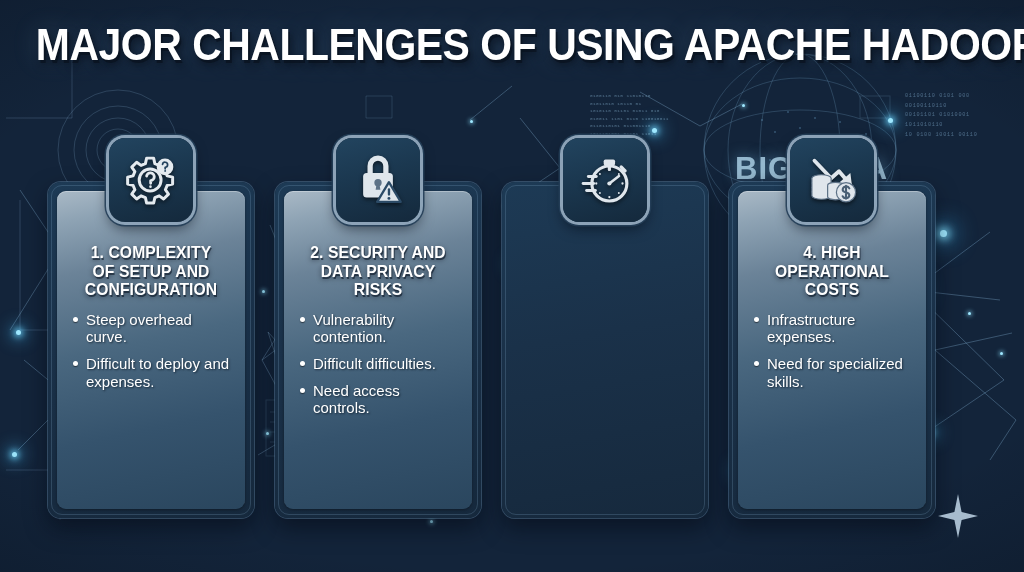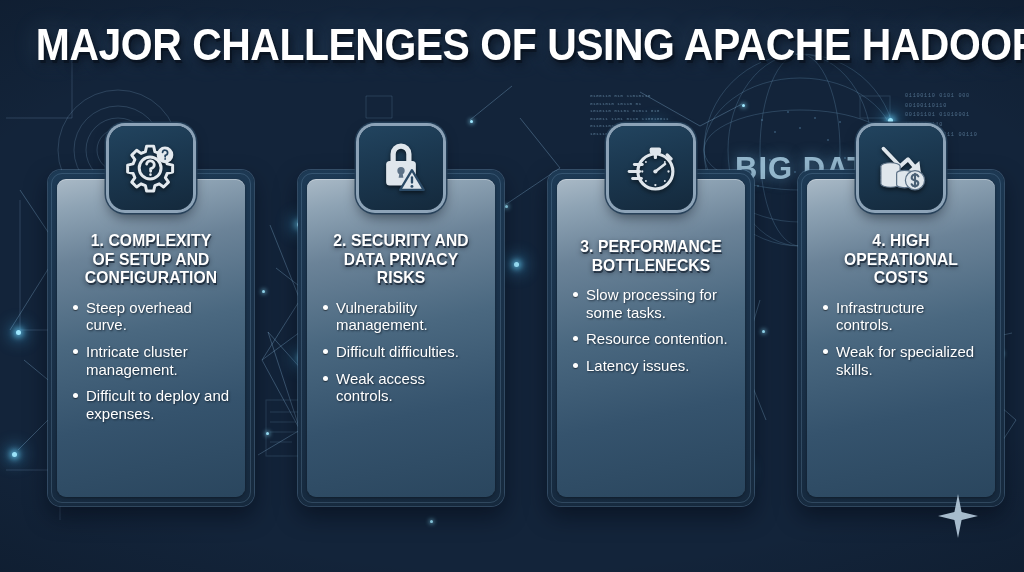--- a/index.html
+++ b/index.html
@@ -96,22 +96,22 @@
       2px 3px 0 rgba(8,16,28,.62),
       3px 5px 9px rgba(4,10,20,.72),
       0 0 26px rgba(150,200,240,.22);
     font-family:"Liberation Sans", sans-serif;
     white-space:nowrap;
   }
 
   
   .cards {
     position:absolute;
-    left:48px; top:170px;
-    width:956px; height:336px;
+    left:48px; top:182px;
+    width:887px; height:336px;
     display:flex;
     justify-content:space-between;
   }
 
   .card {
     position:relative;
     width:206px;
     height:336px;
     border-radius:13px;
     background:linear-gradient(170deg, #1d3a55 0%, #1a3149 45%, #16293d 100%);
@@ -322,21 +322,20 @@
           <path d="M45.2 14.2 a2.9 2.9 0 1 1 3 3.3 v1.7" stroke="#23425e" stroke-width="2" stroke-linecap="round" fill="none"></path>
           <circle cx="48.2" cy="21.6" r="1.1" fill="#23425e" stroke="none"></circle>
         </svg>
       </div>
       <div class="card-inner">
         <div class="card-title">1. COMPLEXITY
 OF SETUP AND
 CONFIGURATION</div>
         <ul class="bullets">
           <li>Steep overhead curve.</li>
-          <li>Intricate cluster management.</li>
           <li>Difficult to deploy and expenses.</li>
         </ul>
       </div>
     </div>
 
     <div class="card c2">
       <div class="badge">
         <svg viewBox="0 0 64 64" fill="none">
           <path d="M20 16 a12 12 0 0 1 24 0 v8 h-6 v-8 a6 6 0 0 0 -12 0 v8 h-6 z" fill="#dfe6ec"></path>
           <rect x="15" y="24" width="34" height="28" rx="4" fill="#dfe6ec"></rect>
@@ -345,23 +344,23 @@
           <path d="M44.5 34.5 L58 57 H31 z" fill="#dfe6ec" stroke="#2b4a66" stroke-width="2.6" stroke-linejoin="round"></path>
           <rect x="43.2" y="41.5" width="2.7" height="8.4" rx="1.3" fill="#2b4a66"></rect>
           <circle cx="44.5" cy="53" r="1.7" fill="#2b4a66"></circle>
         </svg>
       </div>
       <div class="card-inner">
         <div class="card-title">2. SECURITY AND
 DATA PRIVACY
 RISKS</div>
         <ul class="bullets">
-          <li>Vulnerability management.</li>
+          <li>Vulnerability contention.</li>
           <li>Difficult difficulties.</li>
-          <li>Weak access controls.</li>
+          <li>Need access controls.</li>
         </ul>
       </div>
     </div>
 
     <div class="card c3">
       <div class="badge">
         <svg viewBox="0 0 64 64" fill="none" stroke="#dfe6ec" stroke-width="3.2" stroke-linecap="round">
           <circle cx="37" cy="36" r="20" stroke-width="3.6"></circle>
           <rect x="30.5" y="8.5" width="13" height="7" rx="2" fill="#dfe6ec" stroke="none"></rect>
           <path d="M37 15.5 v4.5" stroke-width="3.6"></path>
@@ -376,29 +375,20 @@
             <circle cx="47.8" cy="25.2" r="1.1"></circle>
               <circle cx="47.8" cy="46.8" r="1.1"></circle>
             <circle cx="26.2" cy="46.8" r="1.1"></circle>
               <circle cx="26.2" cy="25.2" r="1.1"></circle>
           </g>
           <path d="M13 28 h9" stroke-width="3.4"></path>
           <path d="M7 36 h12" stroke-width="3.4"></path>
           <path d="M11 44 h10" stroke-width="3.4"></path>
         </svg>
       </div>
-      <div class="card-inner">
-        <div class="card-title">3. PERFORMANCE
-BOTTLENECKS</div>
-        <ul class="bullets">
-          <li>Slow processing for some tasks.</li>
-          <li>Resource contention.</li>
-          <li>Latency issues.</li>
-        </ul>
-      </div>
     </div>
 
     <div class="card c4">
       <div class="badge">
         <svg viewBox="0 0 64 64" fill="none">
           <path d="M12 10 L31 30 L40 22 L52 36" stroke="#dfe6ec" stroke-width="4.4" stroke-linejoin="round" stroke-linecap="round"></path>
           <path d="M53 24 L55 40 L39 36 z" fill="#dfe6ec"></path>
           <g fill="#dfe6ec" stroke="#5d7287" stroke-width="1.4">
             <ellipse cx="20" cy="30" rx="11" ry="4"></ellipse>
             <path d="M9 30 v5 a11 4 0 0 0 22 0 v-5"></path>
@@ -414,22 +404,22 @@
           </g>
           <circle cx="48" cy="46" r="11" fill="#dfe6ec" stroke="#5d7287" stroke-width="1.4"></circle>
           <path d="M48 38.5 v15 M51.8 41.6 a4 4 0 0 0 -7.6 1.6 c0 4.4 7.6 1.6 7.6 6 a4 4 0 0 1 -7.6 1.4" stroke="#4a6075" stroke-width="2.4" fill="none" stroke-linecap="round"></path>
         </svg>
       </div>
       <div class="card-inner">
         <div class="card-title">4. HIGH
 OPERATIONAL
 COSTS</div>
         <ul class="bullets">
-          <li>Infrastructure controls.</li>
-          <li>Weak for specialized skills.</li>
+          <li>Infrastructure expenses.</li>
+          <li>Need for specialized skills.</li>
         </ul>
       </div>
     </div>
 
   </div>
 
   <div class="sparkle"></div>
 </div>
 
 </body></html>

